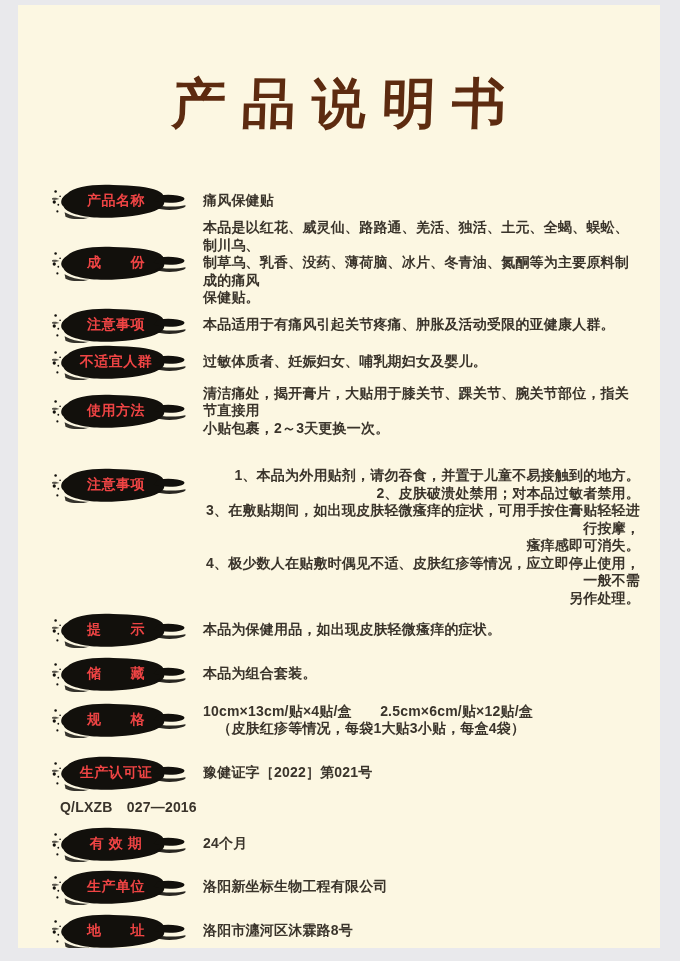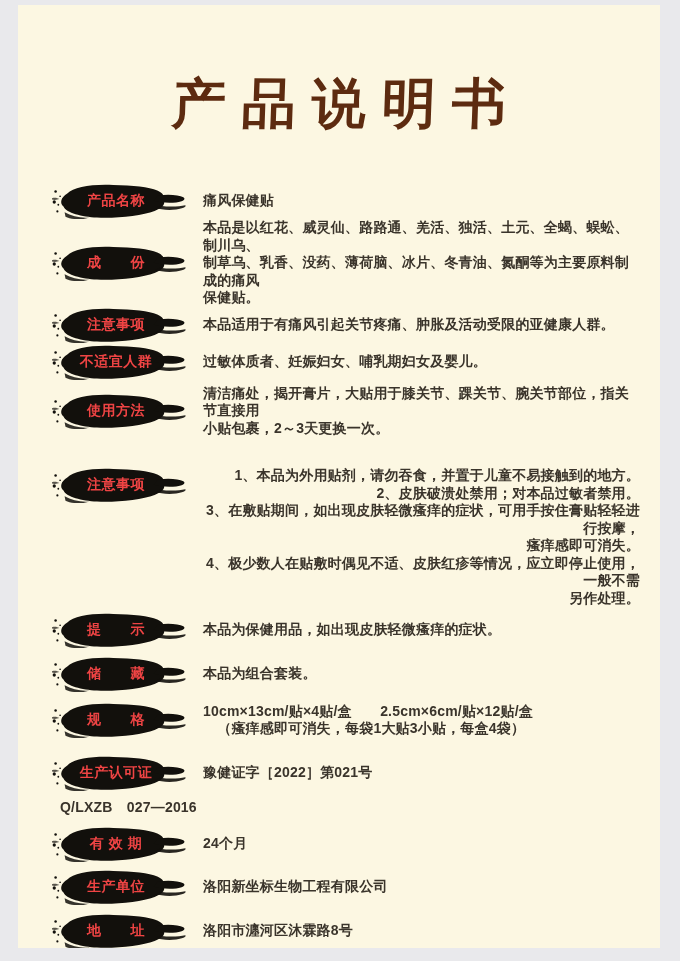--- a/index.html
+++ b/index.html
@@ -202,21 +202,21 @@
     <div class="row" style="margin-bottom:17px">
       <div class="label-col">
           <div class="brush-label">
         <svg class="brush-svg" viewBox="0 0 150 38" preserveAspectRatio="none">
               <use href="#brush-shape"></use>
             </svg>
         <span class="label-text">规　　格</span>
       </div>
         </div>
       <div class="content">10cm×13cm/贴×4贴/盒　　2.5cm×6cm/贴×12贴/盒
-　（瘙痒感即可消失，每袋1大贴3小贴，每盒4袋）</div>
+　（皮肤红疹等情况，每袋1大贴3小贴，每盒4袋）</div>
     </div>
 
     <div class="row" style="margin-bottom:8px">
       <div class="label-col">
           <div class="brush-label">
         <svg class="brush-svg" viewBox="0 0 150 38" preserveAspectRatio="none">
               <use href="#brush-shape"></use>
             </svg>
         <span class="label-text">生产认可证</span>
       </div>

